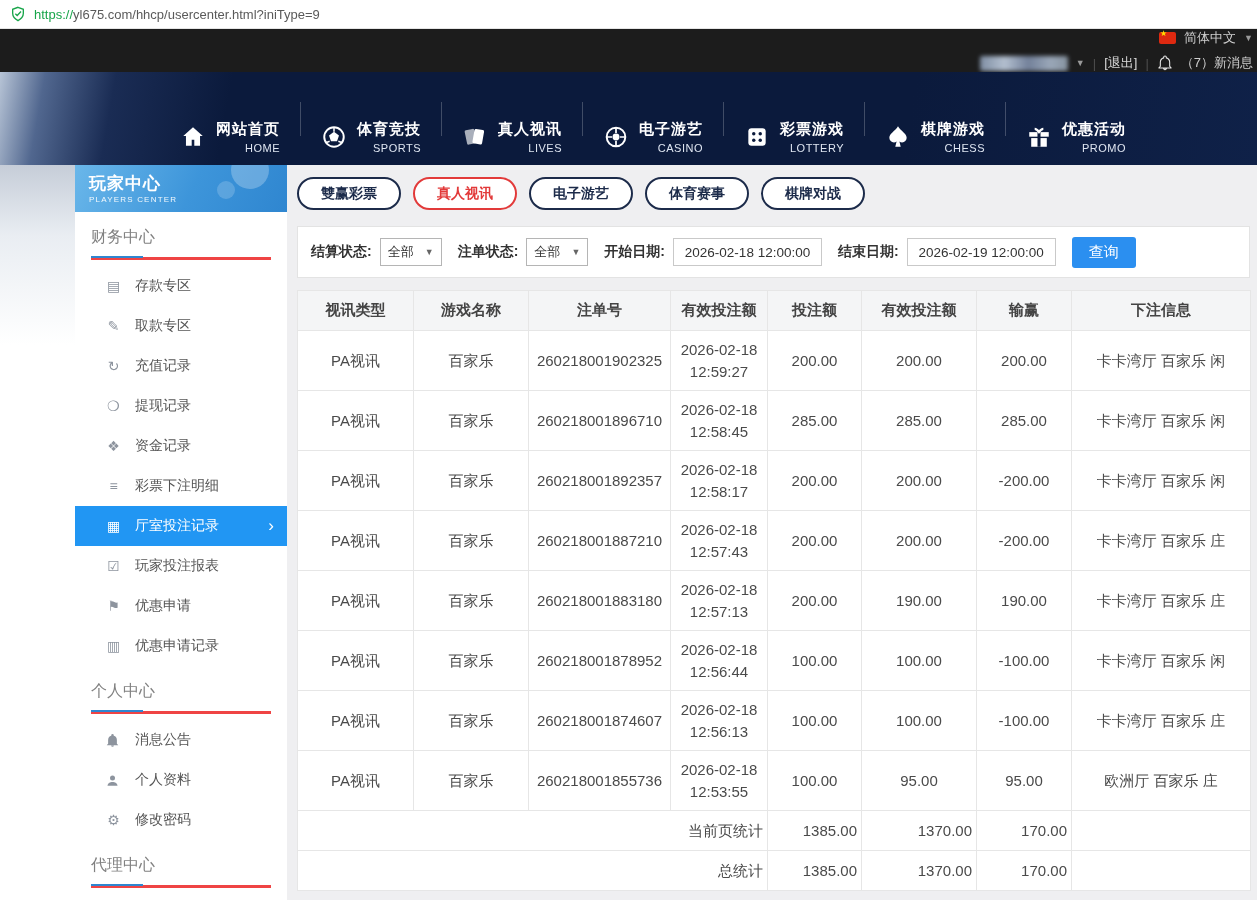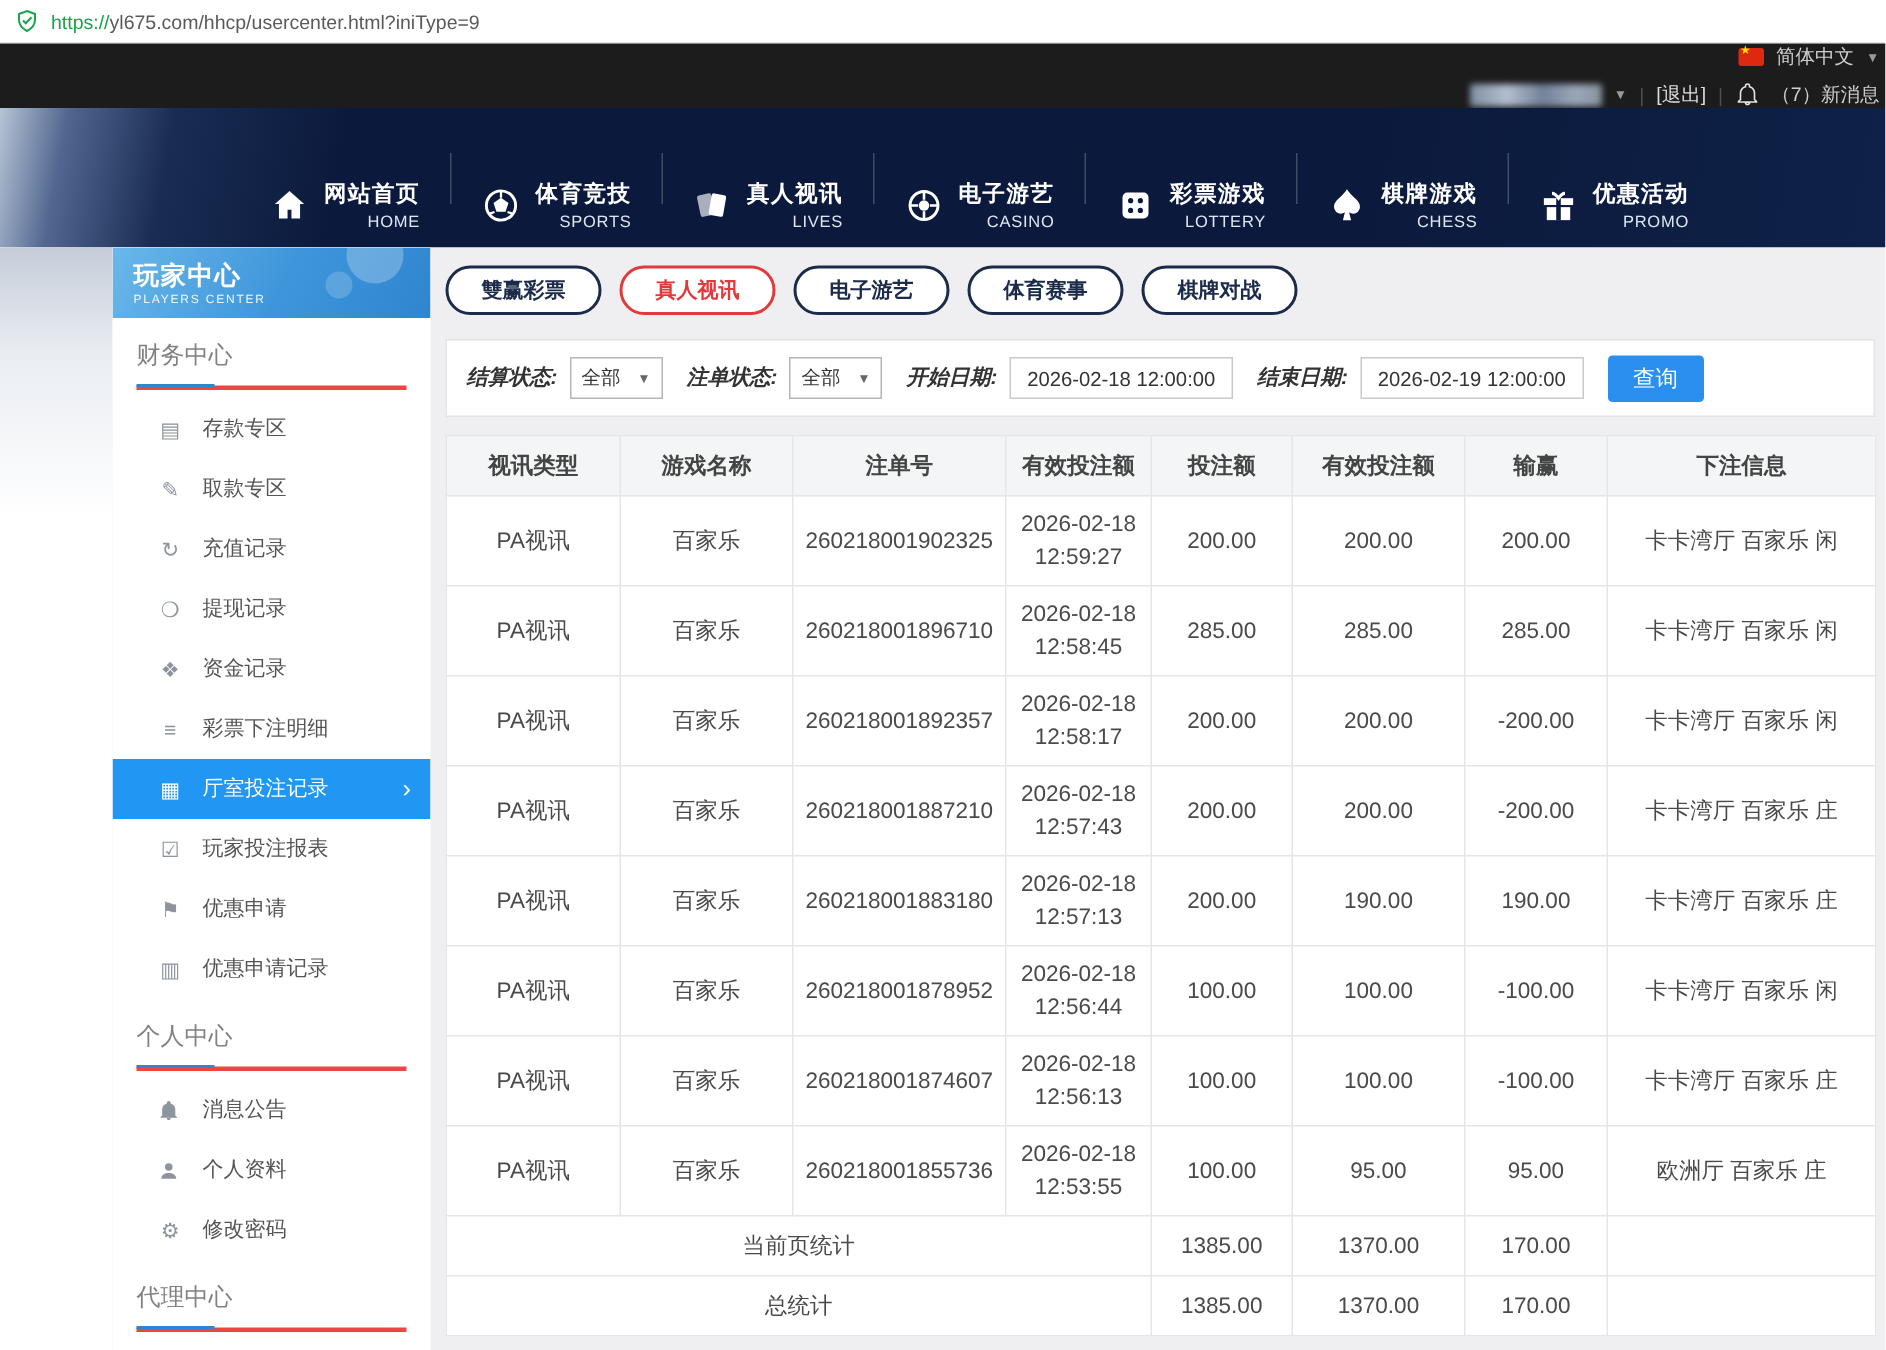--- a/index.html
+++ b/index.html
@@ -70,38 +70,38 @@
   
   .content { flex:1; padding:10px 7px 0 10px; overflow:hidden; }
   .tabs { display:flex; gap:12px; margin:2px 0 16px; }
   .tab { height:33px; padding:0 22px; border:2px solid #1c2b4a; border-radius:17px;
     background:#fff; font-size:14px; font-weight:bold; color:#1c2b4a; cursor:pointer;
     font-family:inherit; }
   .tab.active { border-color:#e23a3a; color:#e23a3a; }
 
   .filter-bar { width:953px; background:#fff; border:1px solid #e3e3e3; height:52px;
     display:flex; align-items:center; gap:8px; padding:0 13px; font-size:14px; color:#333; }
-  .flabel { font-weight:bold; color:#333;font-style:italic; }
+  .flabel { font-weight:bold; color:#333; }
   .flabel.gap { margin-left:8px; }
   .select { display:inline-flex; align-items:center; justify-content:space-between;
     border:1px solid #b5b5b5; height:28px; min-width:62px; padding:0 7px; gap:8px;
     background:#fff; font-size:13px; color:#333; cursor:pointer; }
   .select .car { font-size:9px; color:#666; }
   .dinput { height:28px; width:149px; border:1px solid #c9c9c9; text-align:center;
     font-size:13.5px; color:#333; font-family:inherit; }
   .search-btn { height:31px; padding:0 17px; background:#2b8ff0; color:#fff; border:none;
     border-radius:3px; font-size:15px; margin-left:8px; cursor:pointer; font-family:inherit; }
 
   .data-table { margin-top:12px; width:953px; border-collapse:collapse; background:#fff;
     table-layout:fixed; }
   .data-table th, .data-table td { border:1px solid #e6e6e6; text-align:center;
     font-size:15px; color:#4a4a4a; padding:0 4px; }
   .data-table th { height:40px; background:#f4f5f6; font-weight:bold; color:#444; }
   .data-table tbody td { height:60px; line-height:1.45; }
-  .data-table tr.sum td { height:40px; }
+  .data-table tr.sum td { height:40px;text-align:right; }
 </style>
 </head>
 <body>
 
 <div class="browser-bar">
   <span class="shield">
     <svg viewBox="0 0 24 24">
         <path d="M12 2l8 3v6c0 5-3.5 8.6-8 11-4.5-2.4-8-6-8-11V5z" fill="none" stroke="#18a54a" stroke-width="2"></path>
         <path d="M8 11.5l2.8 2.8 5.7-6" fill="none" stroke="#18a54a" stroke-width="2"></path>
       </svg>

